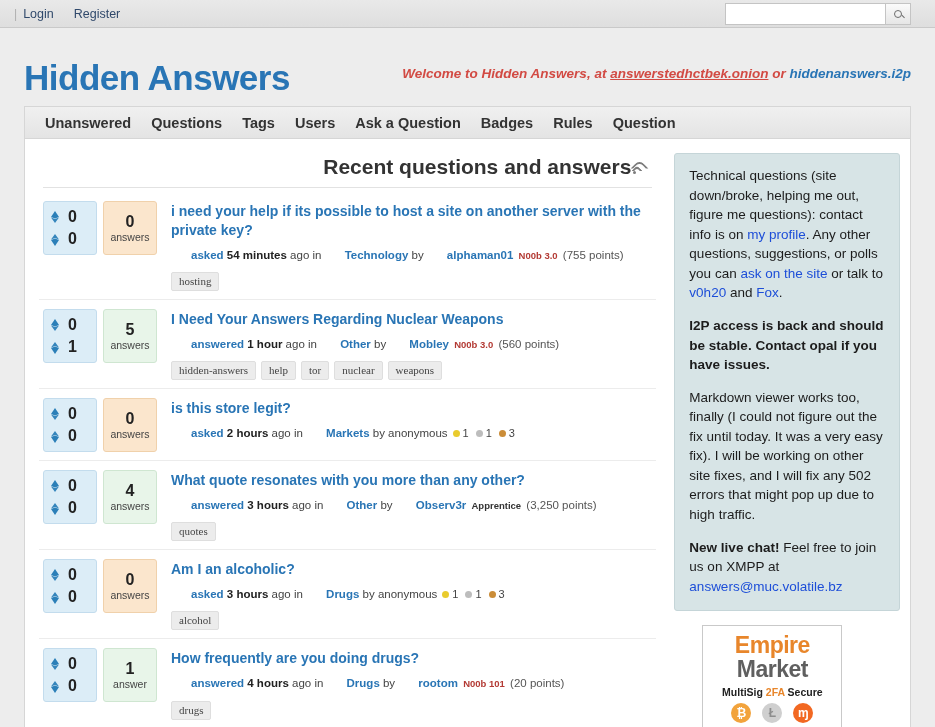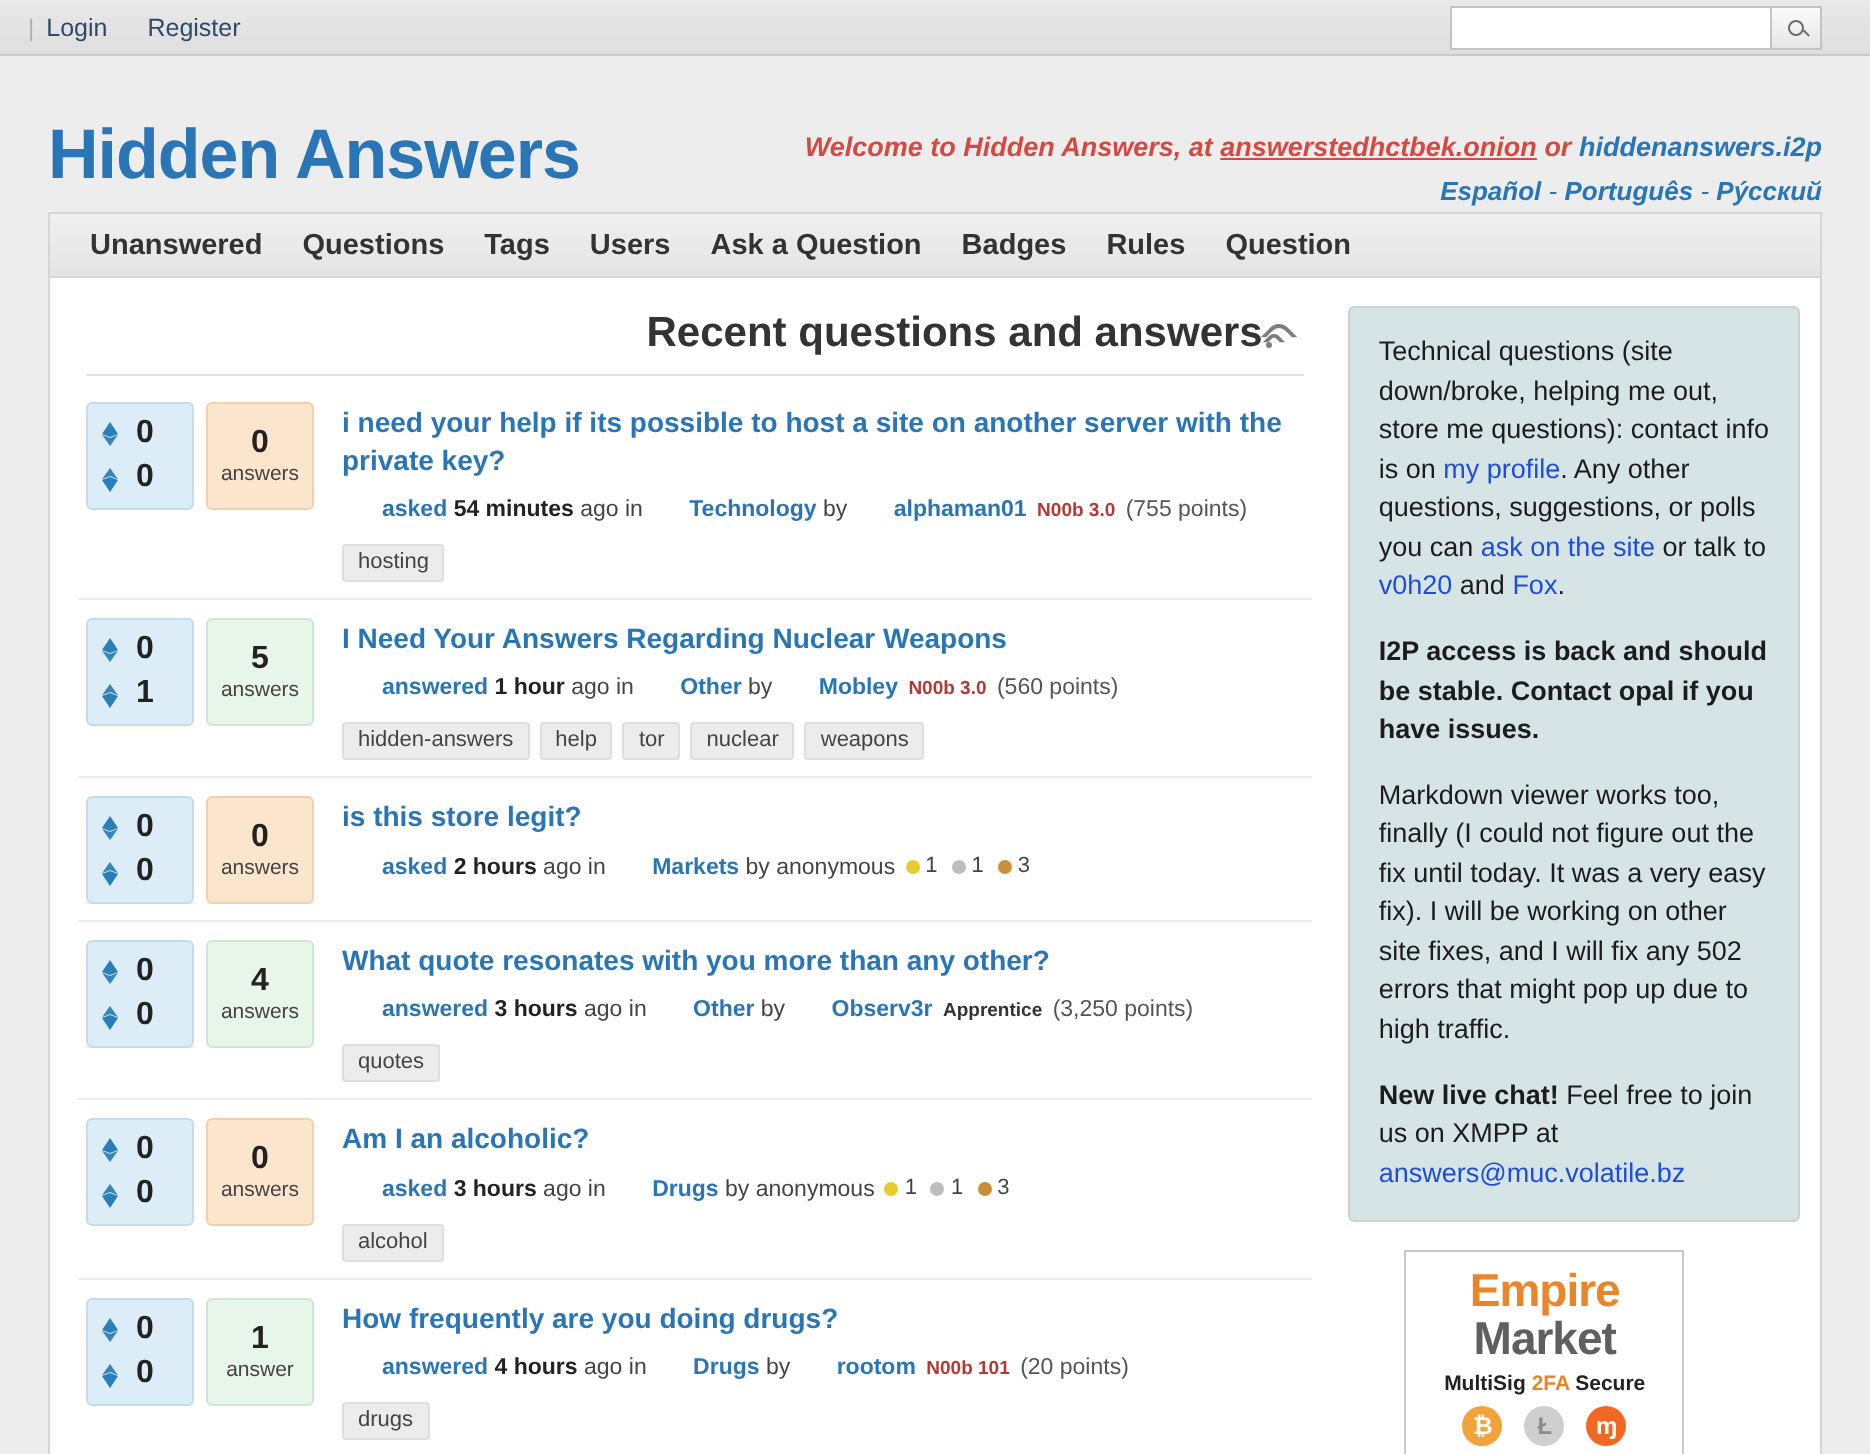--- a/index.html
+++ b/index.html
@@ -191,20 +191,21 @@
   .dot.silver { background: #bdbdbd; }
   .dot.bronze { background: #cb8d38; }
   .bcount { font-size: 11px; color: #444; margin-right: 4px; }
 
   .tags { margin-top: 8px; display: flex; flex-wrap: wrap; gap: 5px; }
   .tag {
     background: #ececec; border: 1px solid #dedede;
     border-radius: 2px;
     font-size: 11px; color: #444; text-decoration: none;
     padding: 2px 7px 3px 7px;
+    font-family: Liberation Serif, serif;
   }
 
   
   .side-note {
     background: #d7e4e6; border: 1px solid #c5d5d8;
     border-radius: 3px;
     padding: 12px 14px 14px 14px;
     font-size: 13.5px; color: #1c1c1c; line-height: 1.45;
   }
   .side-note p { margin: 0 0 13px 0; }
@@ -251,27 +252,20 @@
       <span class="mag"></span>
     </button>
   </div>
 </div>
 
 <div class="masthead">
   <a href="#" class="logo" style="text-decoration:none">Hidden Answers</a>
   <div class="welcome">
     <span>Welcome to Hidden Answers, at </span><a href="#">answerstedhctbek.onion</a><span> or </span><a href="#" class="i2p">hiddenanswers.i2p</a>
   </div>
-  <div class="langs">
-    <a href="#">Español</a>
-    <span class="dash">-</span>
-    <a href="#">Português</a>
-    <span class="dash">-</span>
-    <a href="#">Pýсский</a>
-  </div>
 </div>
 
 <div class="shell">
   <div class="navbar" id="navbar">
       <a href="#">Unanswered</a>
       <a href="#">Questions</a>
       <a href="#">Tags</a>
       <a href="#">Users</a>
       <a href="#">Ask a Question</a>
       <a href="#">Badges</a>
@@ -503,21 +497,21 @@
                 <a href="#" class="tag">drugs</a>
               </div>
             </div>
           </div>
         </div>
     </div>
 
     <div class="side-col">
       <div class="side-note">
         <p>
-          <span>Technical questions (site down/broke, helping me out, store me questions): contact info is on </span><a href="#">my profile</a><span>. Any other questions, suggestions, or polls you can </span><a href="#">ask on the site</a><span> or talk to </span><a href="#">v0h20</a><span> and </span><a href="#">Fox</a><span>.</span>
+          <span>Technical questions (site down/broke, helping me out, figure me questions): contact info is on </span><a href="#">my profile</a><span>. Any other questions, suggestions, or polls you can </span><a href="#">ask on the site</a><span> or talk to </span><a href="#">v0h20</a><span> and </span><a href="#">Fox</a><span>.</span>
         </p>
         <p>
           <b>I2P access is back and should be stable. Contact opal if you have issues.</b>
         </p>
         <p>Markdown viewer works too, finally (I could not figure out the fix until today. It was a very easy fix). I will be working on other site fixes, and I will fix any 502 errors that might pop up due to high traffic.</p>
         <p>
           <b>New live chat!</b><span> Feel free to join us on XMPP at </span><a href="#">answers@muc.volatile.bz</a>
         </p>
       </div>
 

